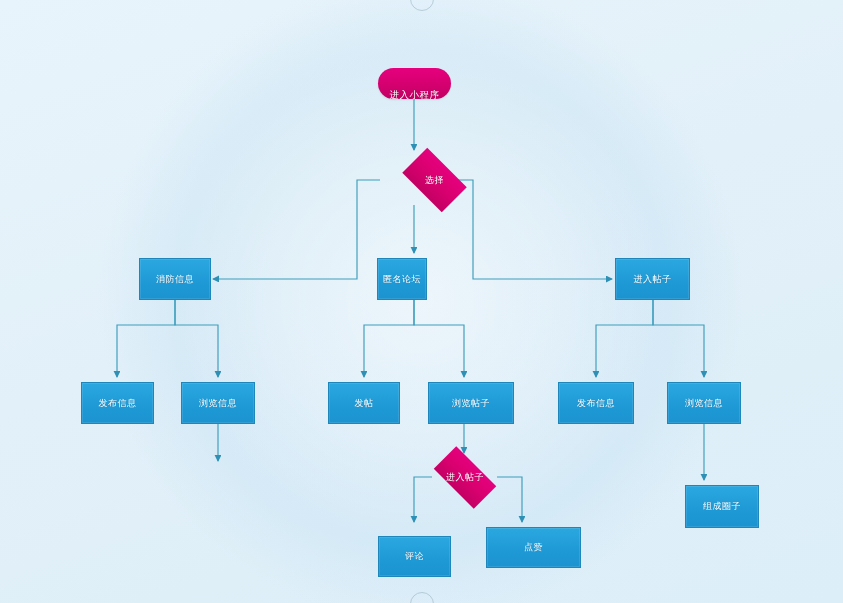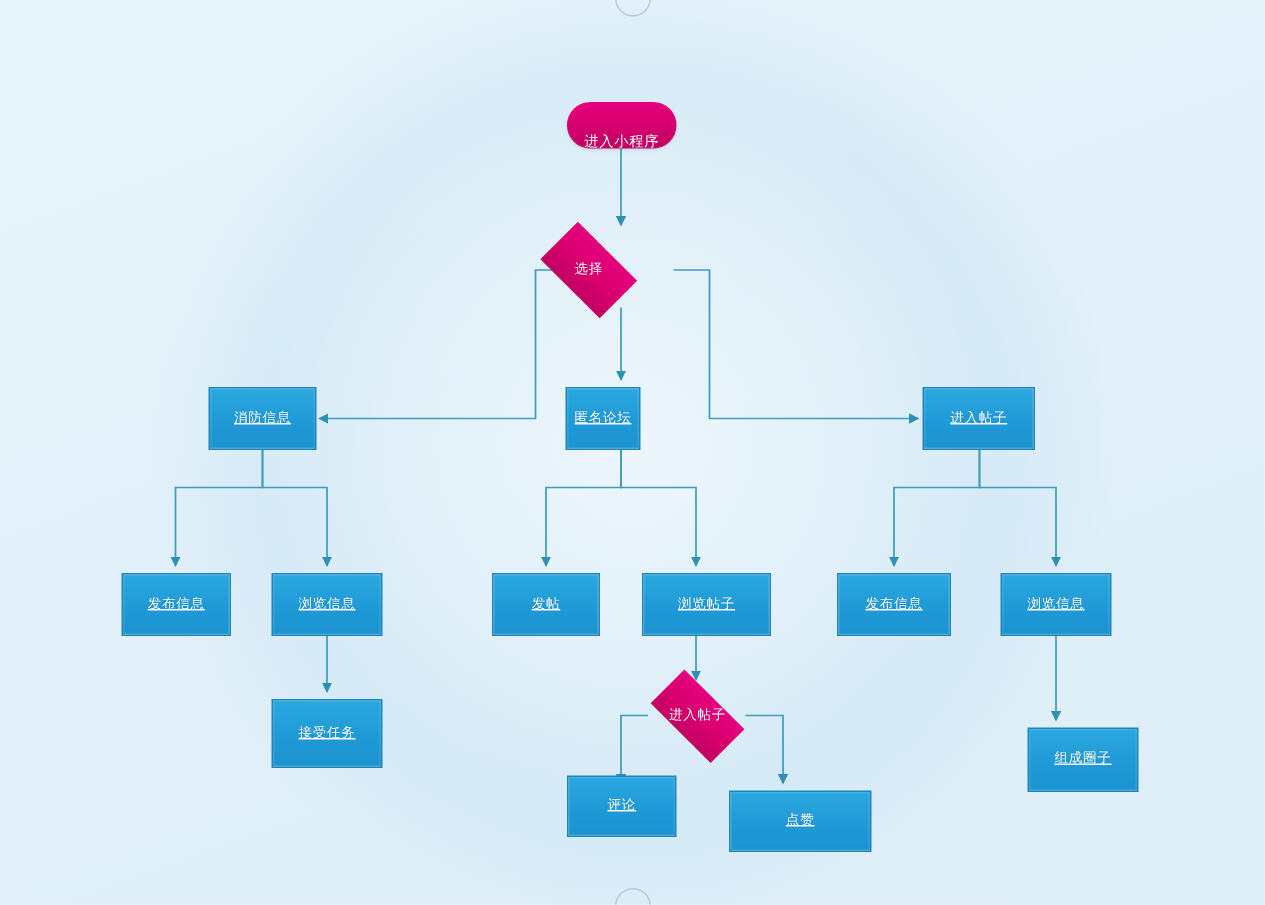--- a/index.html
+++ b/index.html
@@ -60,21 +60,21 @@
     transform-origin:center;
   }
   .diamond .lbl{position:relative;z-index:2;font-size:9px;}
 
   
   .box{
     background:linear-gradient(180deg,#2ba7e0 0%, #1f9ad6 55%, #1b93d0 100%);
     border:1px solid #1f86bb;
     box-shadow:inset 0 0 0 1px rgba(255,255,255,0.10);
   }
-  .box .lbl{font-size:9px;text-decoration:underline;}
+  .box .lbl{font-size:9px;}
 </style>
 </head>
 <body>
 
 <div id="stage">
 
   <div class="arc top"></div>
   <div class="arc bottom"></div>
 
   <svg id="wires" viewBox="0 0 843 603" xmlns="http://www.w3.org/2000/svg">
@@ -110,21 +110,21 @@
       <path d="M497,477 L522,477 L522,522" marker-end="url(#ah)"></path>
 
       <path d="M704,424 L704,480" marker-end="url(#ah)"></path>
     </g>
   </svg>
 
   <div class="node pill" style="left:378px;top:68px;width:73px;height:31px;">
     <span class="lbl">进入小程序</span>
   </div>
 
-  <div class="node diamond" style="left:353px;top:155px;width:79px;height:50px;text-align:right;">
+  <div class="node diamond" style="left:395px;top:155px;width:79px;height:50px;text-align:right;">
     <div class="shape"></div>
     <span class="lbl">选择</span>
   </div>
 
   <div class="node box" style="left:139px;top:258px;width:72px;height:42px;">
     <span class="lbl">消防信息</span>
   </div>
 
   <div class="node box" style="left:377px;top:258px;width:50px;height:42px;">
     <span class="lbl">匿名论坛</span>
@@ -151,30 +151,27 @@
   </div>
 
   <div class="node box" style="left:558px;top:382px;width:76px;height:42px;">
     <span class="lbl">发布信息</span>
   </div>
 
   <div class="node box" style="left:667px;top:382px;width:74px;height:42px;">
     <span class="lbl">浏览信息</span>
   </div>
 
-  <div class="node box" style="left:181px;top:466px;width:74px;height:46px;">
-    <span class="lbl">接受任务</span>
-  </div>
 
   <div class="node diamond" style="left:425px;top:455px;width:80px;height:45px;text-align:right;">
     <div class="shape"></div>
     <span class="lbl">进入帖子</span>
   </div>
 
-  <div class="node box" style="left:378px;top:517px;width:73px;height:41px;">
+  <div class="node box" style="left:378px;top:536px;width:73px;height:41px;">
     <span class="lbl">评论</span>
   </div>
 
   <div class="node box" style="left:486px;top:527px;width:95px;height:41px;">
     <span class="lbl">点赞</span>
   </div>
 
   <div class="node box" style="left:667px;top:485px;width:74px;height:43px;margin-left:18px;">
     <span class="lbl">组成圈子</span>
   </div>

